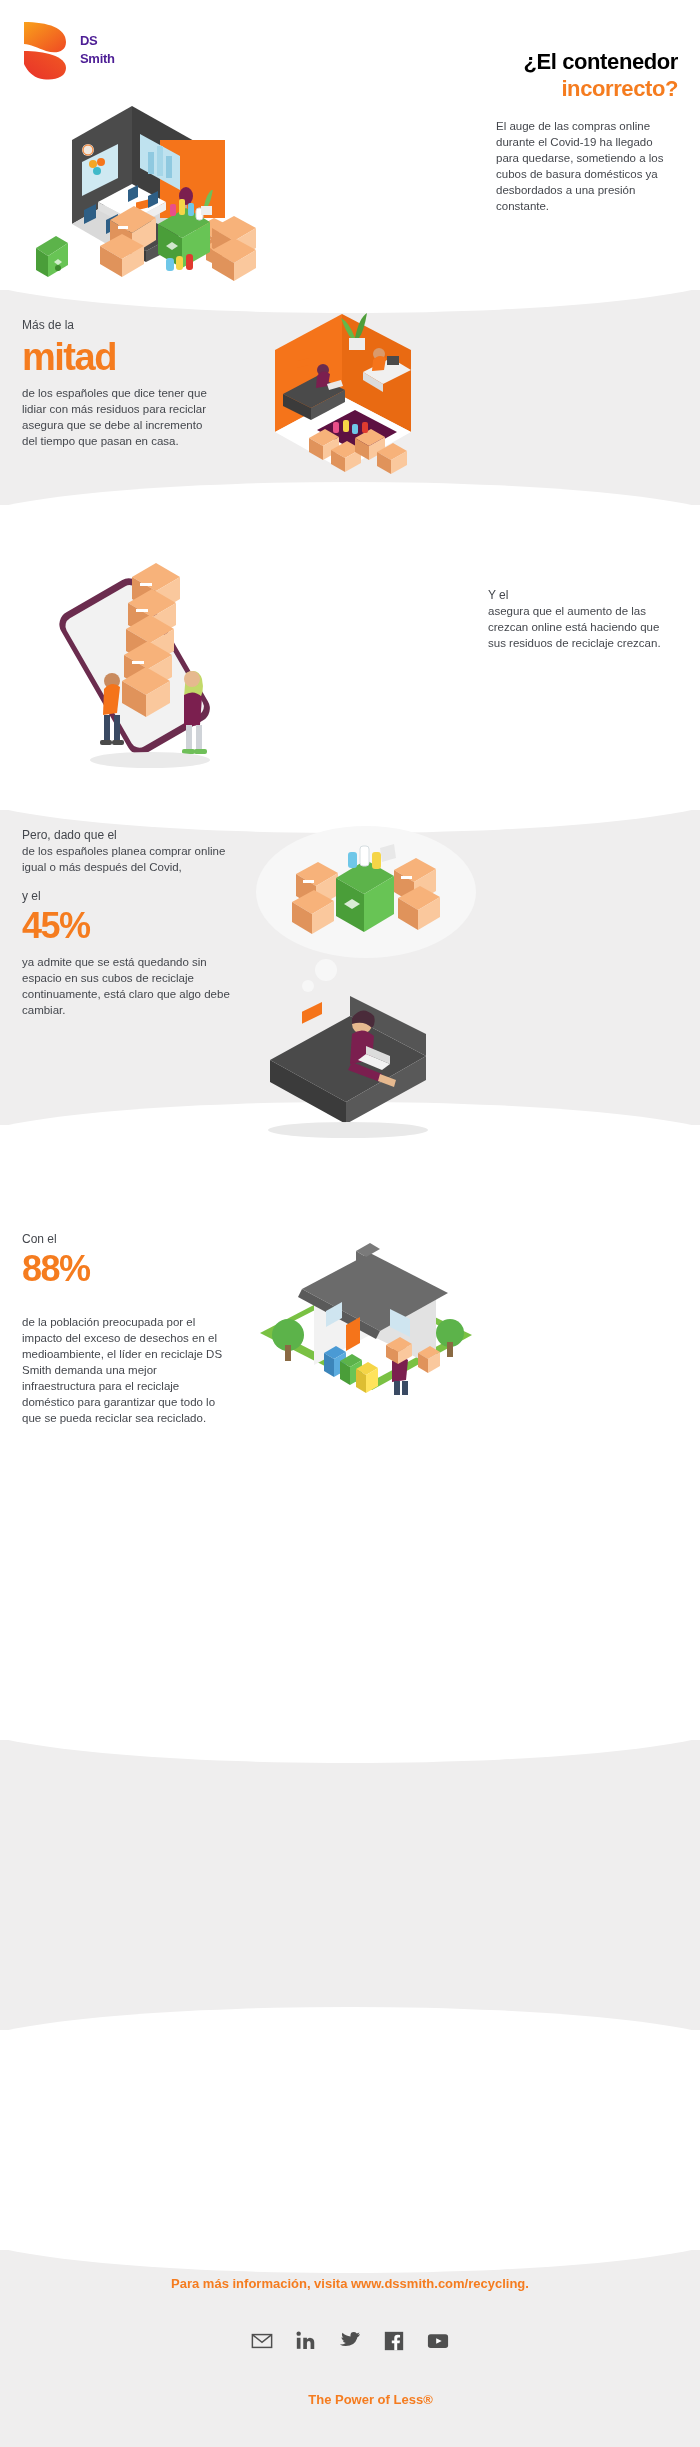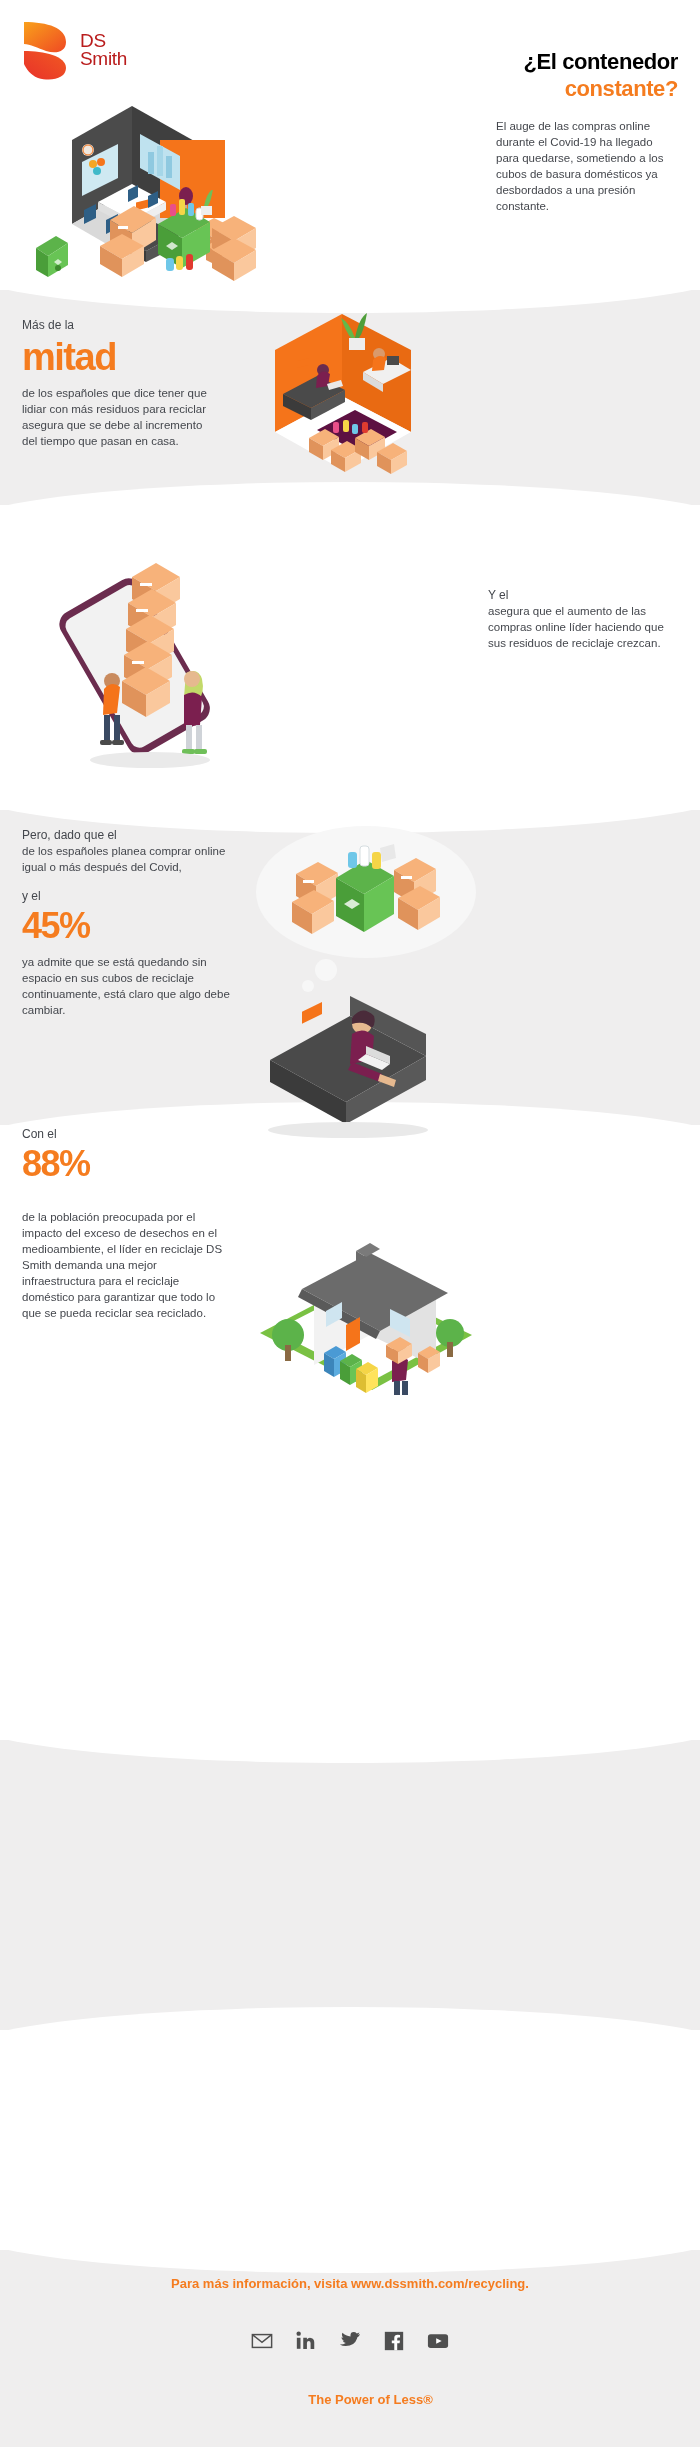--- a/index.html
+++ b/index.html
@@ -36,21 +36,21 @@
   .band.b1 { top: 290px;  height: 215px; }
   .band.b2 { top: 810px;  height: 315px; }
   .band.b3 { top: 1740px; height: 290px; }
   .band.b4 { top: 2250px; height: 230px; }
 
   
   .logo { position: absolute; left: 22px; top: 20px; width: 130px; height: 70px; }
   .logo .mark { position: absolute; left: 0; top: 0; width: 48px; height: 62px; }
   .logo .wordmark {
     position: absolute; left: 58px; top: 12px;
-    font-size: 19px; font-weight: normal; color: #b91c1c;
+    font-size: 13px; font-weight: bold; color: #4c1d95;
     line-height: 18px; letter-spacing: -0.3px;
   }
 
   
   .lead   { font-size: 11.5px; color: #44474d; line-height: 15px; }
   .big    { font-family: "Liberation Sans", sans-serif; font-weight: bold; color: #f57c1f; letter-spacing: -1.5px; }
   .body   { font-size: 11.5px; color: #44474d; line-height: 16px; }
 
   .headline {
     position: absolute; right: 22px; top: 48px; width: 190px;
@@ -74,21 +74,21 @@
   .s3-text .pre { font-size: 12px; color: #44474d; }
   .s3-text .num { font-size: 36px; line-height: 44px; margin: 1px 0 8px 0; }
 
   
   .s4-text { position: absolute; left: 22px; top: 828px; width: 210px; }
   .s4-text .pre { font-size: 12px; color: #44474d; }
   .s4-text .num { font-size: 36px; line-height: 42px; margin: 1px 0 7px 0; }
   .s4-text .mid { font-size: 12px; color: #44474d; margin-top: 14px; }
 
   
-  .s5-text { position: absolute; left: 22px; top: 1127px; width: 205px; }
+  .s5-text { position: absolute; left: 22px; top: 1232px; width: 205px; }
   .s5-text .pre { font-size: 12px; color: #44474d; }
   .s5-text .num { font-size: 36px; line-height: 42px; margin: 1px 0 24px 0; }
 
   
   .foot-link {
     position: absolute; left: 0; right: 0; top: 2276px;
     text-align: center; color: #f57c1f; font-size: 13px; font-weight: bold;
   }
   .socials {
     position: absolute; left: 0; right: 0; top: 2330px;
@@ -236,21 +236,21 @@
       <polygon points="134,73 134,91 156,78 156,60" fill="#fac89d"></polygon>
     </g>
 
     <rect x="76" y="66" width="7" height="14" rx="3" fill="#f5d547"></rect>
     <rect x="86" y="64" width="7" height="16" rx="3" fill="#e03b2f"></rect>
     <rect x="66" y="68" width="8" height="13" rx="3" fill="#6fc7e8"></rect>
   </svg>
 
   <div class="headline">
     <span class="l1">¿El contenedor</span>
-    <span class="l2">constante?</span>
+    <span class="l2">incorrecto?</span>
   </div>
   <div class="intro">El auge de las compras online durante el Covid-19 ha llegado para quedarse, sometiendo a los cubos de basura domésticos ya desbordados a una presión constante.</div>
 
   <div class="s2-text">
     <div class="lead pre">Más de la</div>
     <div class="big num">mitad</div>
     <div class="body">de los españoles que dice tener que lidiar con más residuos para reciclar asegura que se debe al incremento del tiempo que pasan en casa.</div>
   </div>
 
   <svg class="illo" style="left:205px; top:310px; width:275px; height:190px;" viewBox="0 0 275 190">
@@ -356,21 +356,21 @@
     <path d="M144 140 q10 -6 18 2 l-2 28 l-16 2 z" fill="#7b1f4f"></path>
     <rect x="146" y="170" width="6" height="26" fill="#cfd3d8"></rect>
     <rect x="156" y="170" width="6" height="26" fill="#cfd3d8"></rect>
     <rect x="142" y="194" width="13" height="5" rx="2" fill="#6fbf59"></rect>
     <rect x="154" y="194" width="13" height="5" rx="2" fill="#6fbf59"></rect>
     <ellipse cx="110" cy="205" rx="60" ry="8" fill="#eaeaea"></ellipse>
   </svg>
 
   <div class="s3-text">
     <div class="lead pre">Y el</div>
-    <div class="body">asegura que el aumento de las compras online líder haciendo que sus residuos de reciclaje crezcan.</div>
+    <div class="body">asegura que el aumento de las crezcan online está haciendo que sus residuos de reciclaje crezcan.</div>
   </div>
 
   <div class="s4-text">
     <div class="lead pre">Pero, dado que el</div>
     <div class="body">de los españoles planea comprar online igual o más después del Covid,</div>
     <div class="lead mid">y el</div>
     <div class="big num">45%</div>
     <div class="body">ya admite que se está quedando sin espacio en sus cubos de reciclaje continuamente, está claro que algo debe cambiar.</div>
   </div>
 

